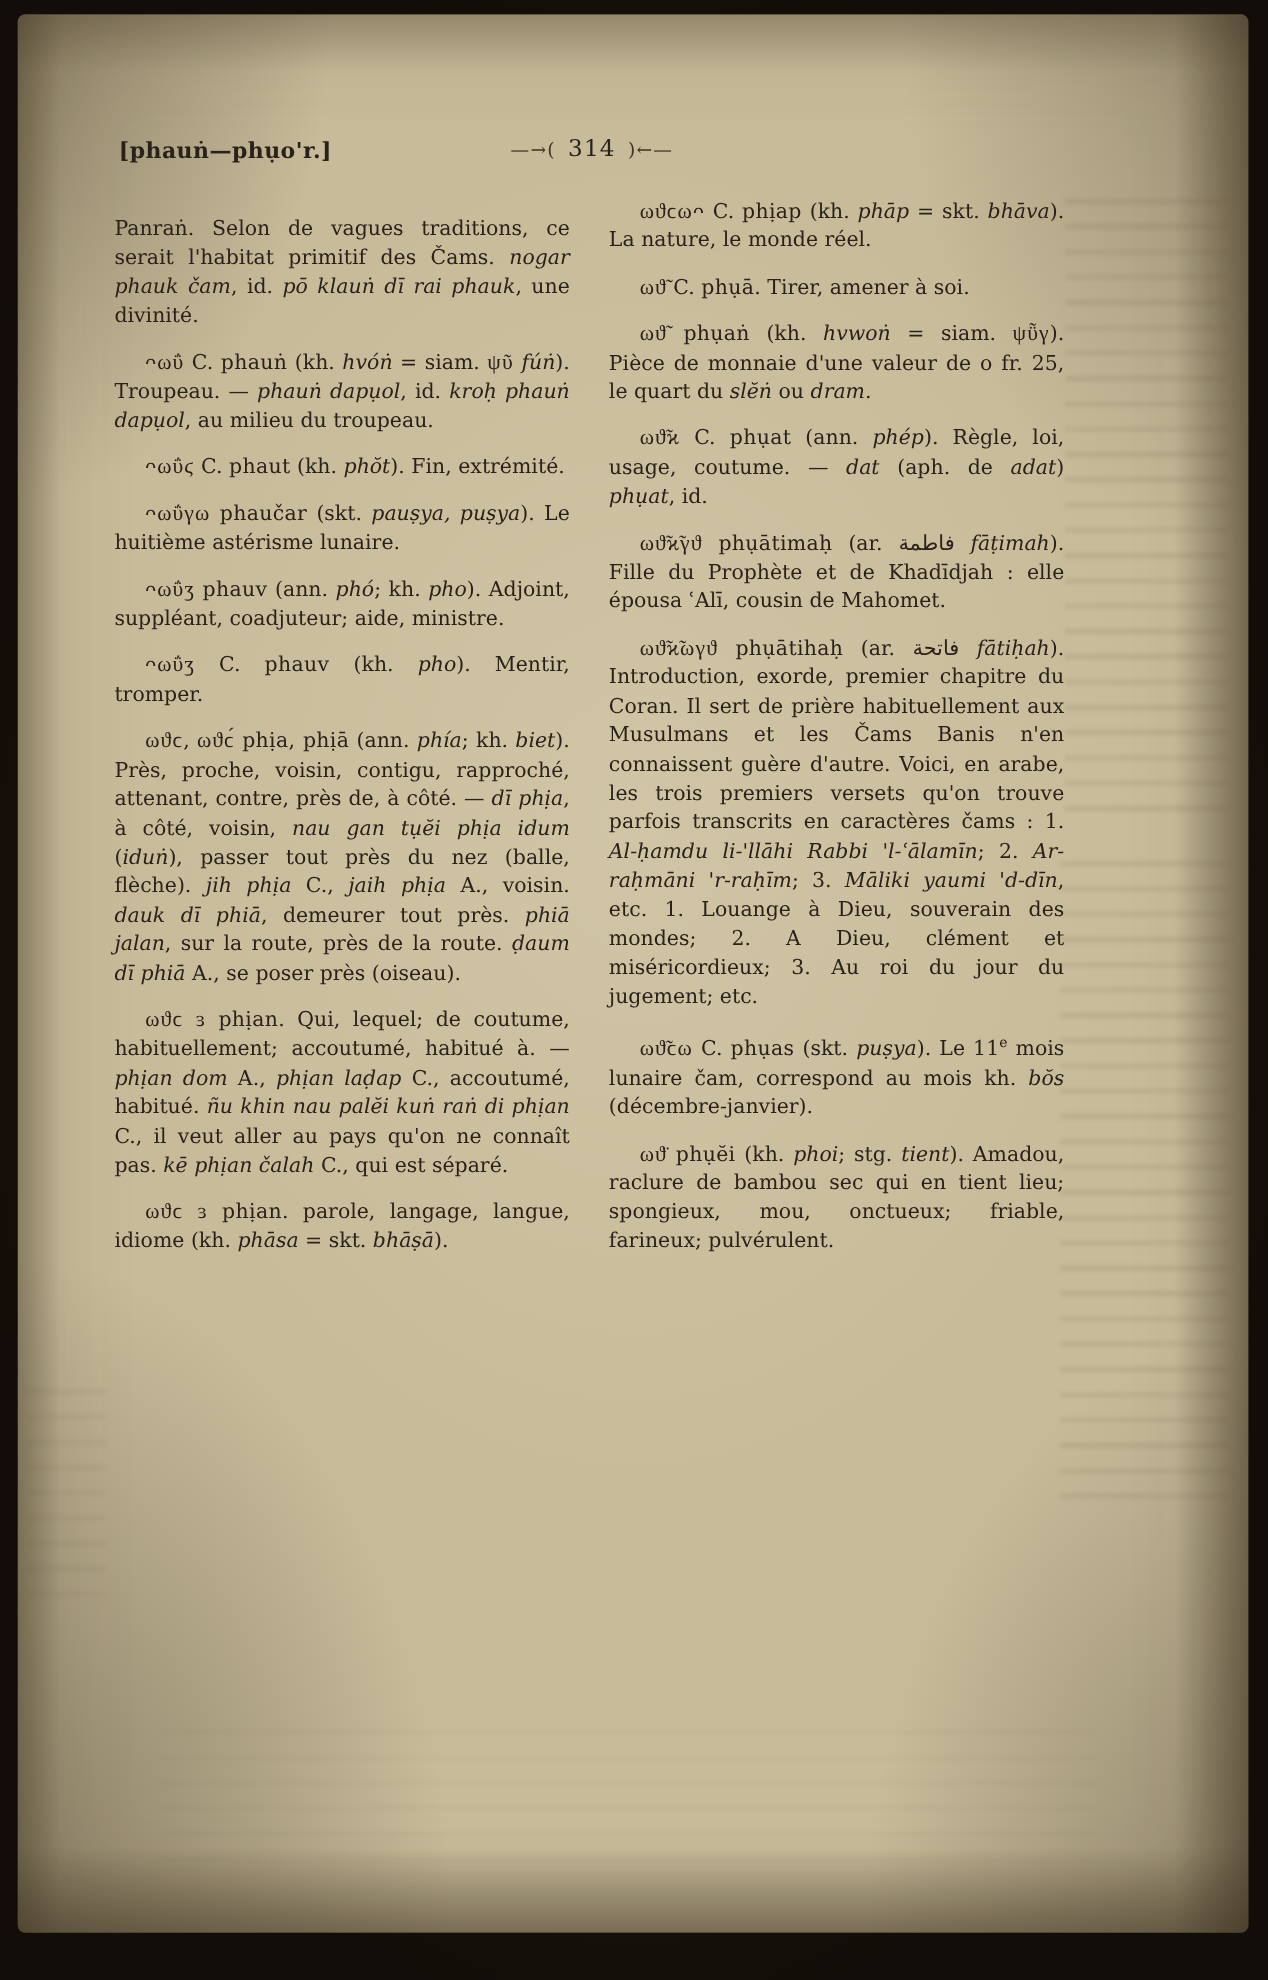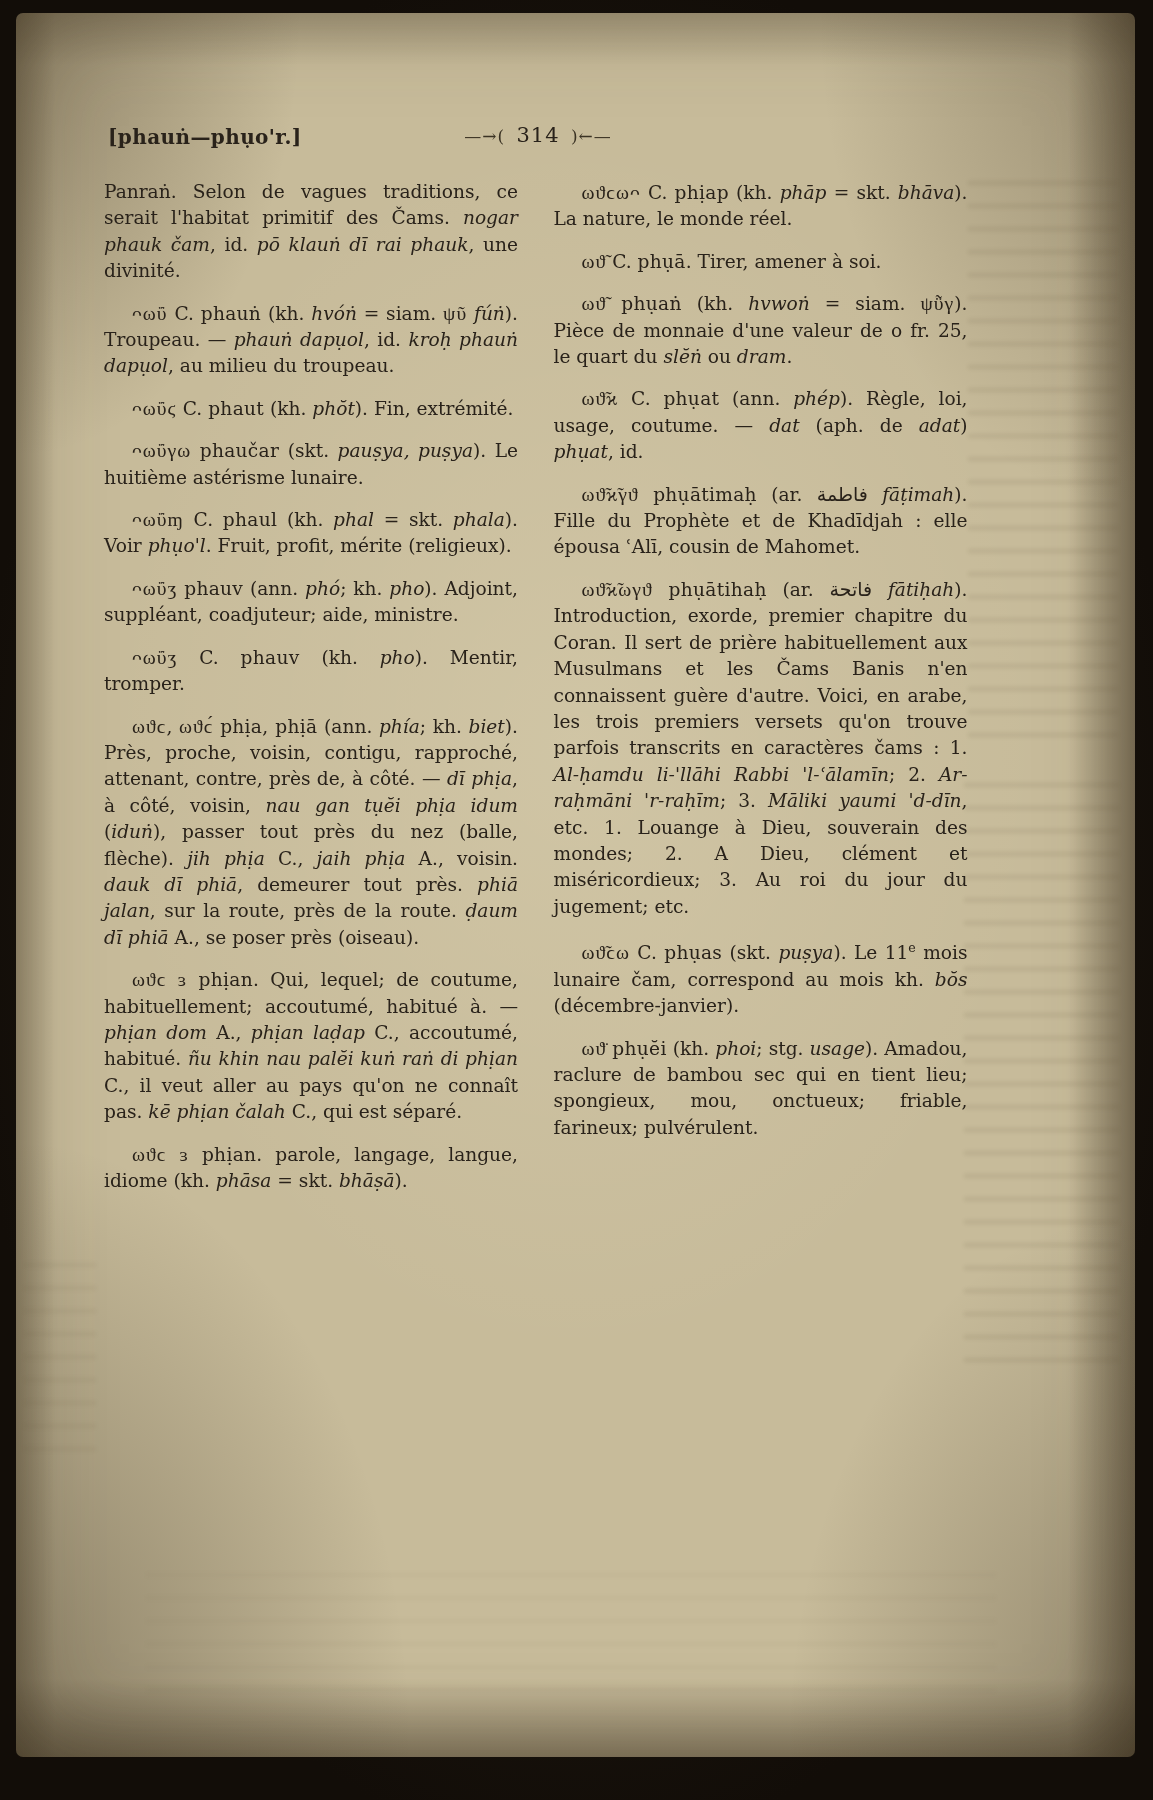--- a/index.html
+++ b/index.html
@@ -48,21 +48,21 @@
   .entry-range{
     position:absolute;left:4px;top:2px;
     font-weight:700;font-size:20px;letter-spacing:.4px;
   }
   .pagenum-group{
     display:block;text-align:center;font-size:20px;letter-spacing:1px;
   }
   .pagenum-group .orn{ font-size:17px;color:#3a3223; }
   .pagenum-group .pn{ font-weight:400;font-size:21px;padding:0 4px; }
   .columns{
-    display:flex;align-items:flex-start;
+    display:flex;align-items:flex-end;
   }
   .col{ flex:0 0 414px; }
   .divider{
     flex:0 0 1.5px;
     background:rgba(42,34,22,.78);
     margin:4px 17px 0 17px;
   }
   .col p{
     margin:0 0 15px 0;
     font-size:18.6px;
@@ -106,35 +106,34 @@
           <span class="orn">)←—</span>
         </span>
       </div>
 
       <div class="columns">
         <div class="col" id="col-left">
             <p class="no-indent"><span class="seg-n">Panraṅ. Selon de vagues traditions, ce serait l'habitat primitif des Čams. </span><span class="seg-i">nogar phauk čam</span><span class="seg-n">, id. </span><span class="seg-i">pō klauṅ dī rai phauk</span><span class="seg-n">, une divinité.</span></p>
             <p><span class="seg-ch">ᴖωΰ</span><span class="seg-n">  C. </span><span class="seg-b">phauṅ</span><span class="seg-n"> (kh. </span><span class="seg-i">hvóṅ</span><span class="seg-n"> = siam. </span><span class="seg-ch">ψῦ</span><span class="seg-n"> </span><span class="seg-i">fúṅ</span><span class="seg-n">). Troupeau. — </span><span class="seg-i">phauṅ dapụol</span><span class="seg-n">, id. </span><span class="seg-i">kroḥ phauṅ dapụol</span><span class="seg-n">, au milieu du troupeau.</span></p>
             <p><span class="seg-ch">ᴖωΰϛ</span><span class="seg-n">  C. </span><span class="seg-b">phaut</span><span class="seg-n"> (kh. </span><span class="seg-i">phŏt</span><span class="seg-n">). Fin, extrémité.</span></p>
             <p><span class="seg-ch">ᴖωΰγω</span><span class="seg-n">  </span><span class="seg-b">phaučar</span><span class="seg-n"> (skt. </span><span class="seg-i">pauṣya, puṣya</span><span class="seg-n">). Le huitième astérisme lunaire.</span></p>
-            <p><span class="seg-ch">ᴖωΰɱ</span><span class="seg-n">  C. </span><span class="seg-b">phaul</span><span class="seg-n"> (kh. </span><span class="seg-i">phal</span><span class="seg-n"> = skt. </span><span class="seg-i">phala</span><span class="seg-n">). Voir </span><span class="seg-i">phụo'l</span><span class="seg-n">. Fruit, profit, mérite (religieux).</span></p>
             <p><span class="seg-ch">ᴖωΰʒ</span><span class="seg-n">  </span><span class="seg-b">phauv</span><span class="seg-n"> (ann. </span><span class="seg-i">phó</span><span class="seg-n">; kh. </span><span class="seg-i">pho</span><span class="seg-n">). Adjoint, suppléant, coadjuteur; aide, ministre.</span></p>
             <p><span class="seg-ch">ᴖωΰʒ</span><span class="seg-n">  C. </span><span class="seg-b">phauv</span><span class="seg-n"> (kh. </span><span class="seg-i">pho</span><span class="seg-n">). Mentir, tromper.</span></p>
             <p><span class="seg-ch">ωϑϲ</span><span class="seg-n">, </span><span class="seg-ch">ωϑϲ́</span><span class="seg-n">  </span><span class="seg-b">phịa, phịā</span><span class="seg-n"> (ann. </span><span class="seg-i">phía</span><span class="seg-n">; kh. </span><span class="seg-i">biet</span><span class="seg-n">). Près, proche, voisin, contigu, rapproché, attenant, contre, près de, à côté. — </span><span class="seg-i">dī phịa</span><span class="seg-n">, à côté, voisin, </span><span class="seg-i">nau gan tụĕi phịa idum</span><span class="seg-n"> (</span><span class="seg-i">iduṅ</span><span class="seg-n">), passer tout près du nez (balle, flèche). </span><span class="seg-i">jih phịa</span><span class="seg-n"> C., </span><span class="seg-i">jaih phịa</span><span class="seg-n"> A., voisin. </span><span class="seg-i">dauk dī phiā</span><span class="seg-n">, demeurer tout près. </span><span class="seg-i">phiā jalan</span><span class="seg-n">, sur la route, près de la route. </span><span class="seg-i">ḍaum dī phiā</span><span class="seg-n"> A., se poser près (oiseau).</span></p>
             <p><span class="seg-ch">ωϑϲ ɜ</span><span class="seg-n">  </span><span class="seg-b">phịan</span><span class="seg-n">. Qui, lequel; de coutume, habituellement; accoutumé, habitué à. — </span><span class="seg-i">phịan dom</span><span class="seg-n"> A., </span><span class="seg-i">phịan laḍap</span><span class="seg-n"> C., accoutumé, habitué. </span><span class="seg-i">ñu khin nau palĕi kuṅ raṅ di phịan</span><span class="seg-n"> C., il veut aller au pays qu'on ne connaît pas. </span><span class="seg-i">kē phịan čalah</span><span class="seg-n"> C., qui est séparé.</span></p>
             <p><span class="seg-ch">ωϑϲ ɜ</span><span class="seg-n">  </span><span class="seg-b">phịan</span><span class="seg-n">. parole, langage, langue, idiome (kh. </span><span class="seg-i">phāsa</span><span class="seg-n"> = skt. </span><span class="seg-i">bhāṣā</span><span class="seg-n">).</span></p>
           </div>
         <div class="divider"></div>
         <div class="col" id="col-right">
             <p><span class="seg-ch">ωϑϲωᴖ</span><span class="seg-n">  C. </span><span class="seg-b">phịap</span><span class="seg-n"> (kh. </span><span class="seg-i">phāp</span><span class="seg-n"> = skt. </span><span class="seg-i">bhāva</span><span class="seg-n">). La nature, le monde réel.</span></p>
             <p><span class="seg-ch">ωϑ̃</span><span class="seg-n">  C. </span><span class="seg-b">phụā</span><span class="seg-n">. Tirer, amener à soi.</span></p>
             <p><span class="seg-ch">ωϑ̃</span><span class="seg-n">  </span><span class="seg-b">phụaṅ</span><span class="seg-n"> (kh. </span><span class="seg-i">hvwoṅ</span><span class="seg-n"> = siam. </span><span class="seg-ch">ψῧγ</span><span class="seg-n">). Pièce de monnaie d'une valeur de o fr. 25, le quart du </span><span class="seg-i">slĕṅ</span><span class="seg-n"> ou </span><span class="seg-i">dram</span><span class="seg-n">.</span></p>
             <p><span class="seg-ch">ωϑ̃ϰ</span><span class="seg-n">  C. </span><span class="seg-b">phụat</span><span class="seg-n"> (ann. </span><span class="seg-i">phép</span><span class="seg-n">). Règle, loi, usage, coutume. — </span><span class="seg-i">dat</span><span class="seg-n"> (aph. de </span><span class="seg-i">adat</span><span class="seg-n">) </span><span class="seg-i">phụat</span><span class="seg-n">, id.</span></p>
             <p><span class="seg-ch">ωϑ̃ϰ̃γϑ</span><span class="seg-n">  </span><span class="seg-b">phụātimaḥ</span><span class="seg-n"> (ar. </span><span class="seg-ar">فاطمة</span><span class="seg-n"> </span><span class="seg-i">fāṭimah</span><span class="seg-n">). Fille du Prophète et de Khadīdjah : elle épousa ʿAlī, cousin de Mahomet.</span></p>
             <p><span class="seg-ch">ωϑ̃ϰ̃ωγϑ</span><span class="seg-n">  </span><span class="seg-b">phụātihaḥ</span><span class="seg-n"> (ar. </span><span class="seg-ar">فاتحة</span><span class="seg-n"> </span><span class="seg-i">fātiḥah</span><span class="seg-n">). Introduction, exorde, premier chapitre du Coran. Il sert de prière habituellement aux Musulmans et les Čams Banis n'en connaissent guère d'autre. Voici, en arabe, les trois premiers versets qu'on trouve parfois transcrits en caractères čams : 1. </span><span class="seg-i">Al-ḥamdu li-'llāhi Rabbi 'l-ʿālamīn</span><span class="seg-n">; 2. </span><span class="seg-i">Ar-raḥmāni 'r-raḥīm</span><span class="seg-n">; 3. </span><span class="seg-i">Māliki yaumi 'd-dīn</span><span class="seg-n">, etc. 1. Louange à Dieu, souverain des mondes; 2. A Dieu, clément et miséricordieux; 3. Au roi du jour du jugement; etc.</span></p>
             <p><span class="seg-ch">ωϑ̃ϲω</span><span class="seg-n">  C. </span><span class="seg-b">phụas</span><span class="seg-n"> (skt. </span><span class="seg-i">puṣya</span><span class="seg-n">). Le 11</span><span class="seg-sup">e</span><span class="seg-n"> mois lunaire čam, correspond au mois kh. </span><span class="seg-i">bŏs</span><span class="seg-n"> (décembre-janvier).</span></p>
-            <p><span class="seg-ch">ωϑ̈</span><span class="seg-n">  </span><span class="seg-b">phụĕi</span><span class="seg-n"> (kh. </span><span class="seg-i">phoi</span><span class="seg-n">; stg. </span><span class="seg-i">usage</span><span class="seg-n">). Amadou, raclure de bambou sec qui en tient lieu; spongieux, mou, onctueux; friable, farineux; pulvérulent.</span></p>
+            <p><span class="seg-ch">ωϑ̈</span><span class="seg-n">  </span><span class="seg-b">phụĕi</span><span class="seg-n"> (kh. </span><span class="seg-i">phoi</span><span class="seg-n">; stg. </span><span class="seg-i">tient</span><span class="seg-n">). Amadou, raclure de bambou sec qui en tient lieu; spongieux, mou, onctueux; friable, farineux; pulvérulent.</span></p>
           </div>
       </div>
 
     </div>
   </div>
 </div>
 
 </body></html>

